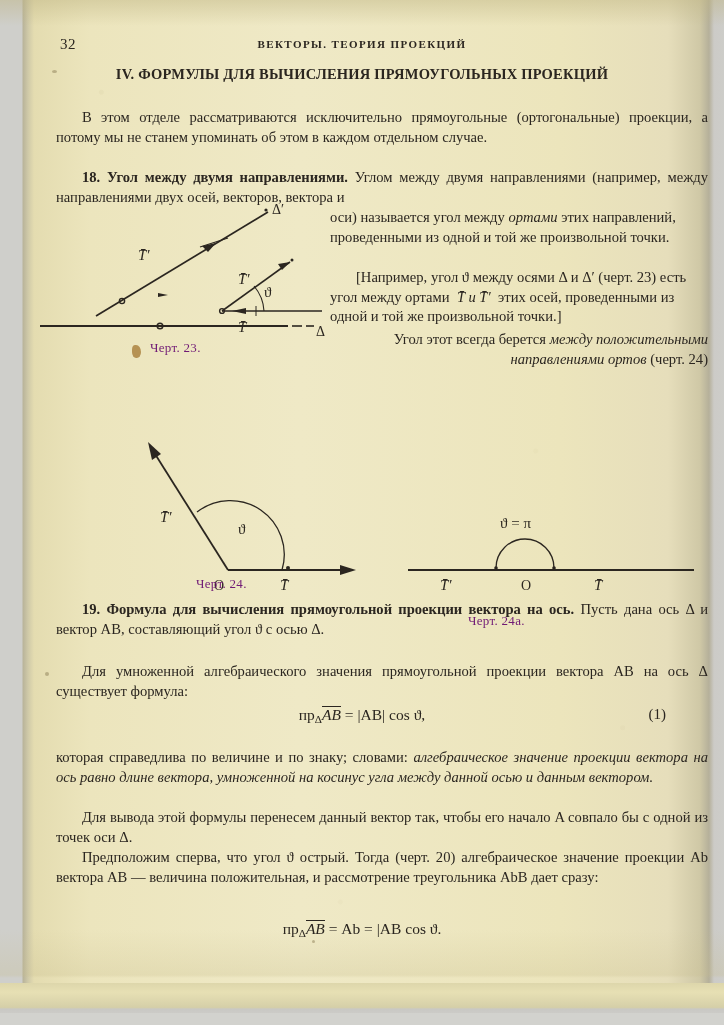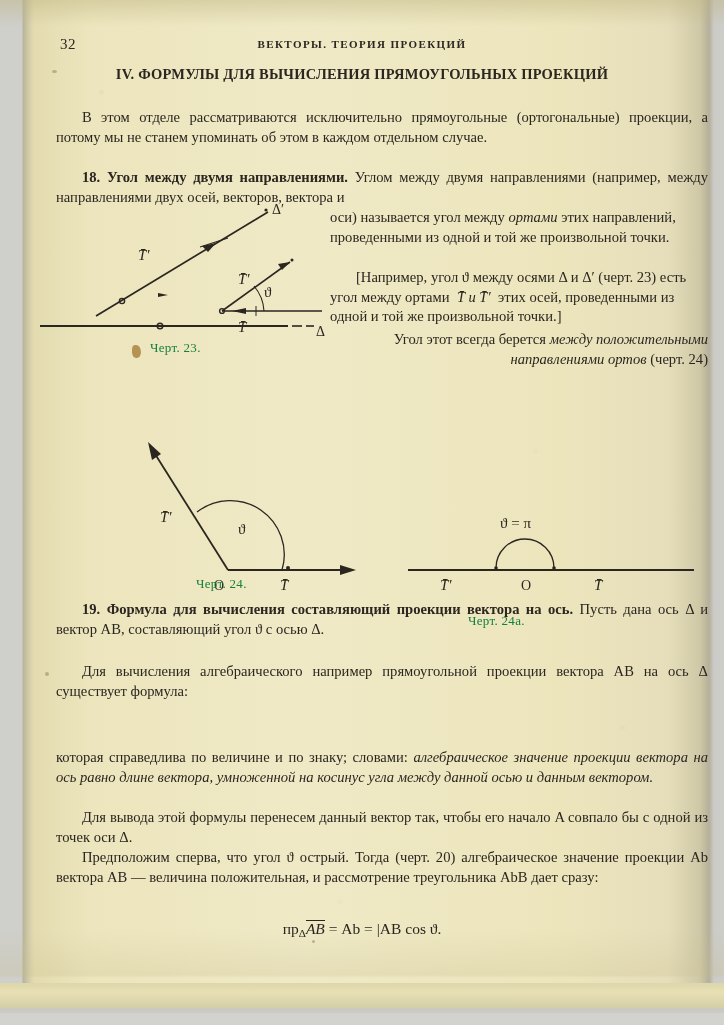--- a/index.html
+++ b/index.html
@@ -102,21 +102,21 @@
 
   .formula{
     position:absolute;left:0;width:724px;text-align:center;
     font-size:15.5px;color:#2b2620;
   }
   #f1{ top:706px; }
   #f2{ top:920px; }
   .eqno{ position:absolute;right:58px;font-size:15px;color:#2b2620; }
 
   .figcap{
-    position:absolute;font-size:13px;color:#15803d;letter-spacing:.3px;
+    position:absolute;font-size:13px;color:#701a75;letter-spacing:.3px;
   }
   #cap23{ left:150px; top:340px; }
   #cap24{ left:196px; top:576px; }
   #cap24a{ left:468px; top:576px;margin-top:37px; }
 
   svg.fig{ position:absolute; overflow:visible; }
   svg text{ fill:#2b2620; font-family:"Liberation Serif", serif; }
   .vlab{ font-style:italic; font-size:15px; }
   .alab{ font-size:14px; }
   .glab{ font-size:15px; }
@@ -230,26 +230,30 @@
       <path d="M 92,98 A 29,29 0 0 1 150,98" fill="none" stroke="#2b2620" stroke-width="1.3"></path>
       <text class="glab" x="96" y="58">ϑ = π</text>
       <text class="vlab" x="36" y="120">T̄′</text>
       <text class="alab" x="117" y="120">O</text>
       <text class="vlab" x="190" y="120">T̄</text>
     </svg>
     <div class="txt figcap" id="cap24a">Черт. 24а.</div>
 
     <p class="body ind" id="p-19a">
       <span class="bld">19.</span>
-      <span class="bld">Формула для вычисления составляющий проекции вектора на ось.</span>
+      <span class="bld">Формула для вычисления прямоугольной проекции вектора на ось.</span>
       <span>Пусть дана ось Δ и вектор AB, составляющий угол ϑ с осью Δ.</span>
     </p>
 
-    <p class="body ind" id="p-19b">Для вычисления алгебраического например прямоугольной проекции вектора AB на ось Δ существует формула:</p>
-
+    <p class="body ind" id="p-19b">Для умноженной алгебраического значения прямоугольной проекции вектора AB на ось Δ существует формула:</p>
+
+    <div class="formula" id="f1">
+      <span>пр</span><span class="sub">Δ</span><span class="ovl">AB</span><span> = |AB| cos ϑ,</span>
+      <span class="eqno" style="top:0;">(1)</span>
+    </div>
 
     <p class="body" id="p-after">
       <span>которая справедлива по величине и по знаку; словами:</span>
       <span class="it">алгебраическое значение проекции вектора на ось равно длине вектора, умноженной на косинус угла между данной осью и данным вектором.</span>
     </p>
 
     <p class="body ind" id="p-vyvod">Для вывода этой формулы перенесем данный вектор так, чтобы его начало A совпало бы с одной из точек оси Δ.</p>
 
     <p class="body ind" id="p-pred">Предположим сперва, что угол ϑ острый. Тогда (черт. 20) алгебраическое значение проекции Ab вектора AB — величина положительная, и рассмотрение треугольника AbB дает сразу:</p>
 

